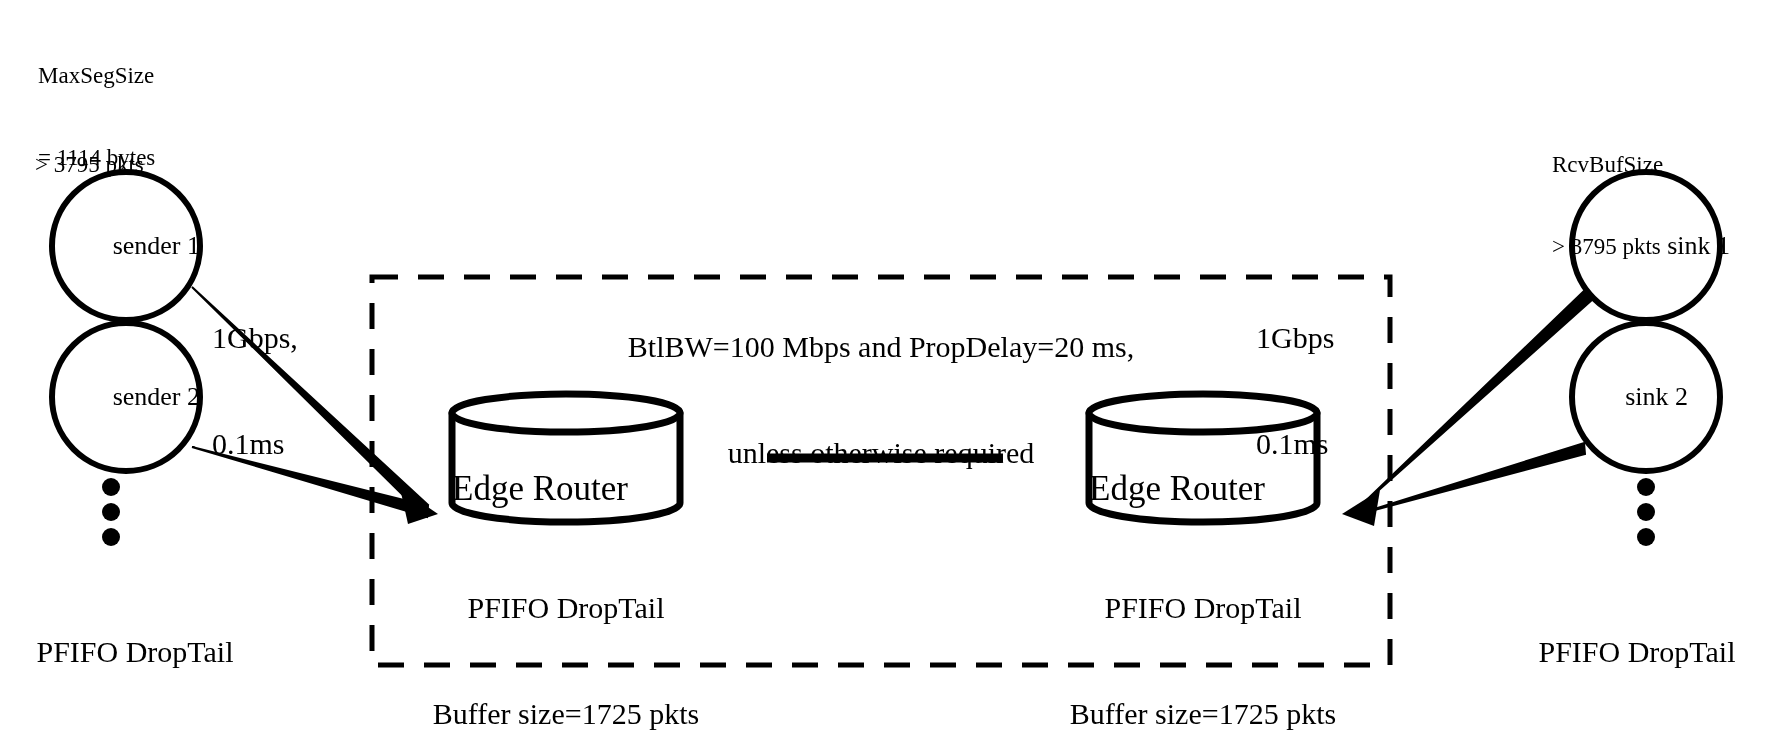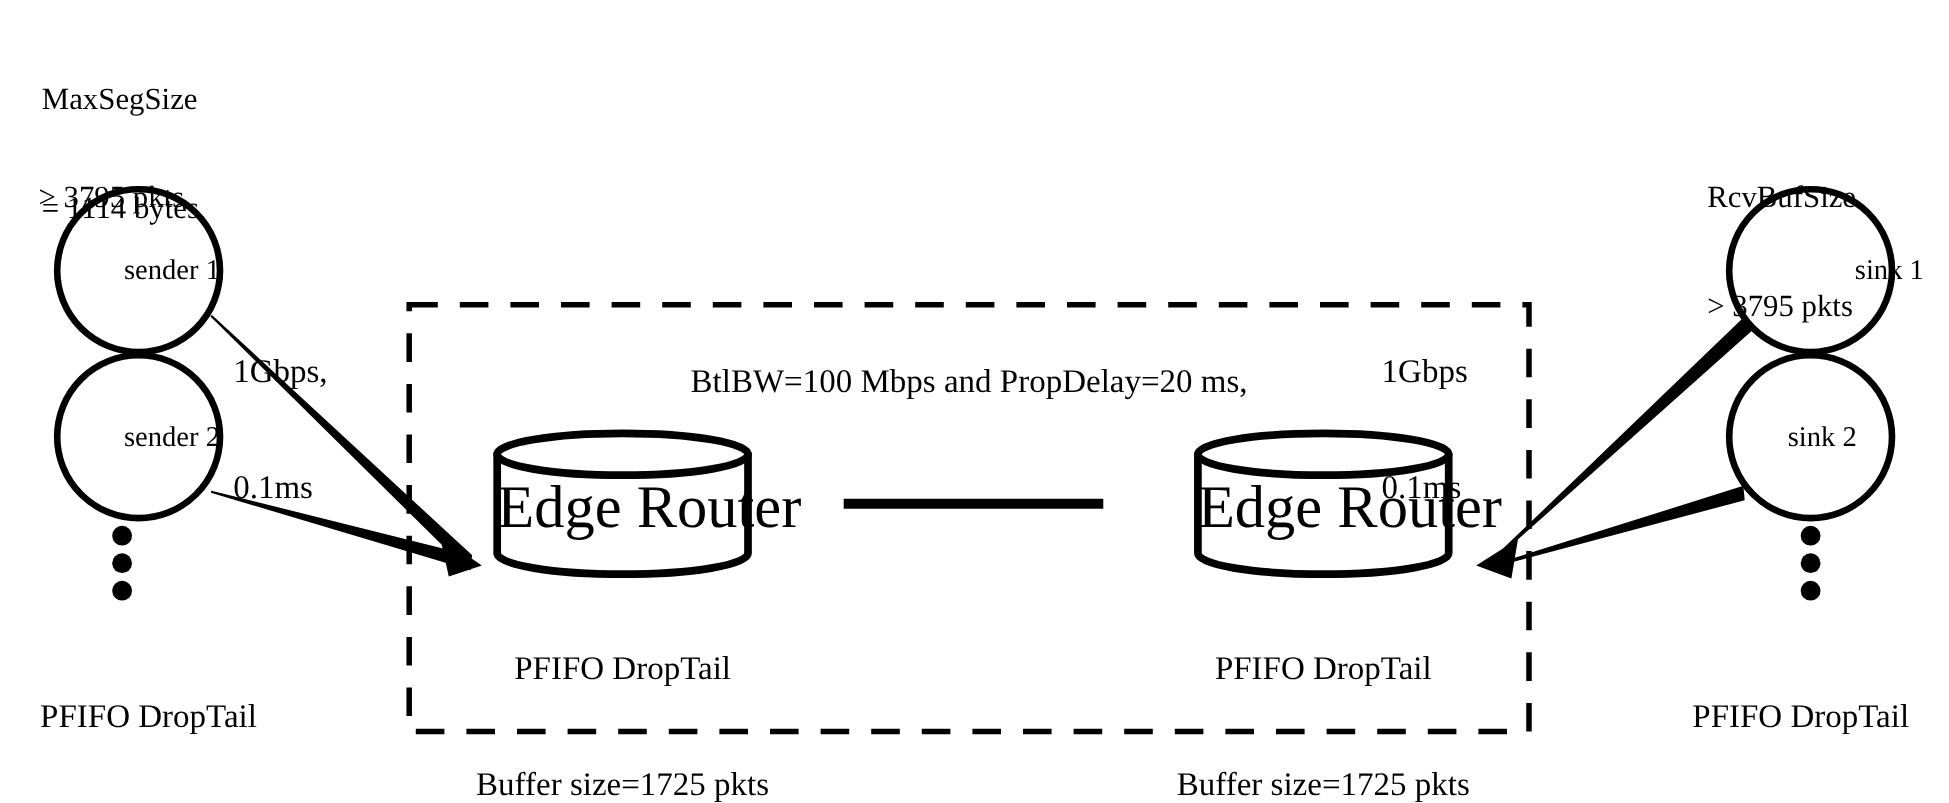--- a/index.html
+++ b/index.html
@@ -28,32 +28,33 @@
   .txt {
     position: absolute;
     white-space: pre;
     line-height: 1.18;
     color: #000;
   }
   .c-center { text-align: center; }
   .c-left { text-align: left; }
   .t-30 { font-size: 30px; }
   .t-31 { font-size: 30px; }
-  .t-34 { font-size: 28px; }
+  .t-34 { font-size: 23px; }
   .node-label {
     position: absolute;
     font-size: 26px;
     text-align: right;
     white-space: pre;
   }
   .router-label {
     position: absolute;
-    font-size: 55px;
-    text-align: center;
+    font-size: 35px;
+    text-align: left;
     white-space: pre;
+    margin-top: 40px;
   }
 </style>
 </head>
 <body>
 
 <div id="canvas">
 
   <svg class="layer" viewBox="0 0 1772 730" xmlns="http://www.w3.org/2000/svg">
 
     <rect x="372" y="277" width="1018" height="388" fill="none" stroke="#000000" stroke-width="5" stroke-dasharray="26 20"></rect>
@@ -110,20 +111,21 @@
   <div class="node-label" style="left:52px; top:231px; width:148px;">sender 1</div>
   <div class="node-label" style="left:52px; top:382px; width:148px;">sender 2</div>
 
   <div class="txt c-left t-31" style="left:212px; top:249px;">
     <div>1Gbps,</div>
     <div>0.1ms</div>
   </div>
 
   <div class="txt c-center t-31" style="left:452px; top:258px; width:858px;">
     <div>BtlBW=100 Mbps and PropDelay=20 ms,</div>
+    <div>unless otherwise required</div>
   </div>
 
   <div class="router-label" style="left:452px; top:429px; width:228px;">Edge Router</div>
   <div class="router-label" style="left:1089px; top:429px; width:228px;">Edge Router</div>
 
   <div class="txt c-center t-30" style="left:396px; top:519px; width:340px;">
     <div>PFIFO DropTail</div>
     <div>Buffer size=1725 pkts</div>
   </div>
 
@@ -135,21 +137,21 @@
   <div class="txt c-center t-31" style="left:0px; top:563px; width:270px;">
     <div>PFIFO DropTail</div>
     
   </div>
 
   <div class="txt c-left t-34" style="left:1552px; top:97px;">
     <div>RcvBufSize</div>
     <div>&gt; 3795 pkts</div>
   </div>
 
-  <div class="node-label" style="left:1576px; top:231px; width:154px;margin-left:19px;">sink 1</div>
+  <div class="node-label" style="left:1576px; top:231px; width:154px;">sink 1</div>
   <div class="node-label" style="left:1576px; top:382px; width:112px;">sink 2</div>
 
   <div class="txt c-left t-31" style="left:1256px; top:249px;">
     <div>1Gbps</div>
     <div>0.1ms</div>
   </div>
 
   <div class="txt c-center t-31" style="left:1502px; top:563px; width:270px;">
     <div>PFIFO DropTail</div>
     

